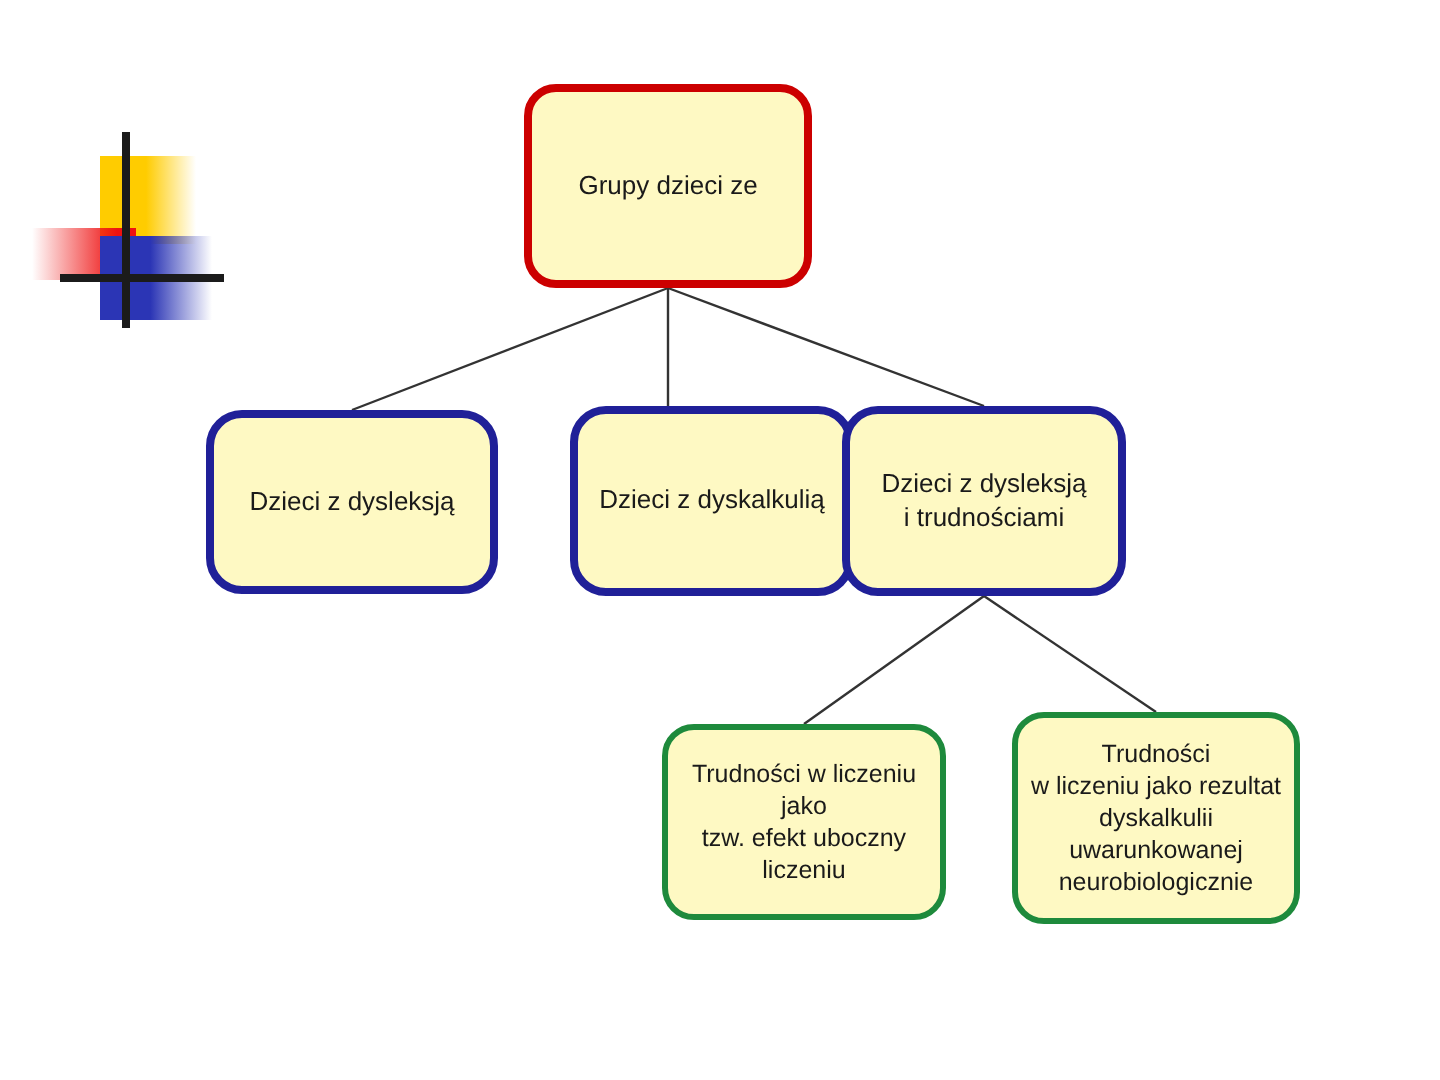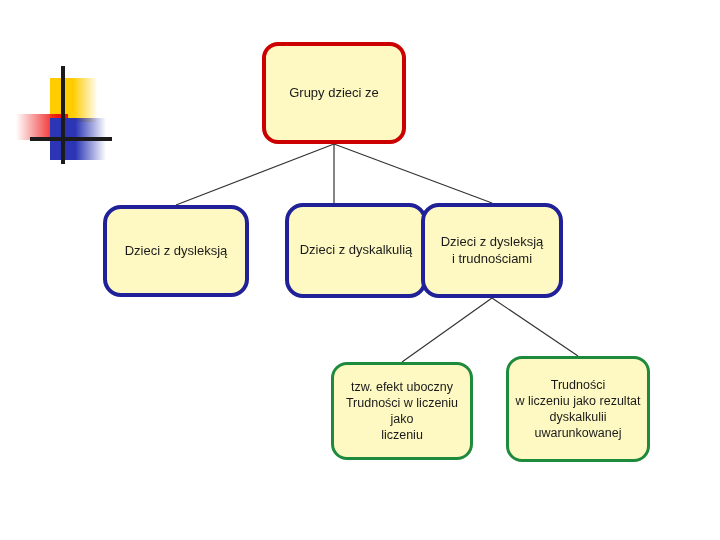--- a/index.html
+++ b/index.html
@@ -158,27 +158,28 @@
 
   <div id="node-both" class="node node-blue">
     <span class="txt">
       <span class="ln">Dzieci z dysleksją</span>
       <span class="ln">i trudnościami</span>
     </span>
   </div>
 
   <div id="node-g1" class="node node-green">
     <span class="txt">
+      <span class="ln">Trudności w liczeniu jako</span>
       <span class="ln">tzw. efekt uboczny</span>
-      <span class="ln">Trudności w liczeniu jako</span>
       <span class="ln">liczeniu</span>
     </span>
   </div>
 
   <div id="node-g2" class="node node-green">
     <span class="txt">
       <span class="ln">Trudności</span>
       <span class="ln">w liczeniu jako rezultat</span>
       <span class="ln">dyskalkulii uwarunkowanej</span>
+      <span class="ln">neurobiologicznie</span>
     </span>
   </div>
 
 </div>
 
 </body></html>

